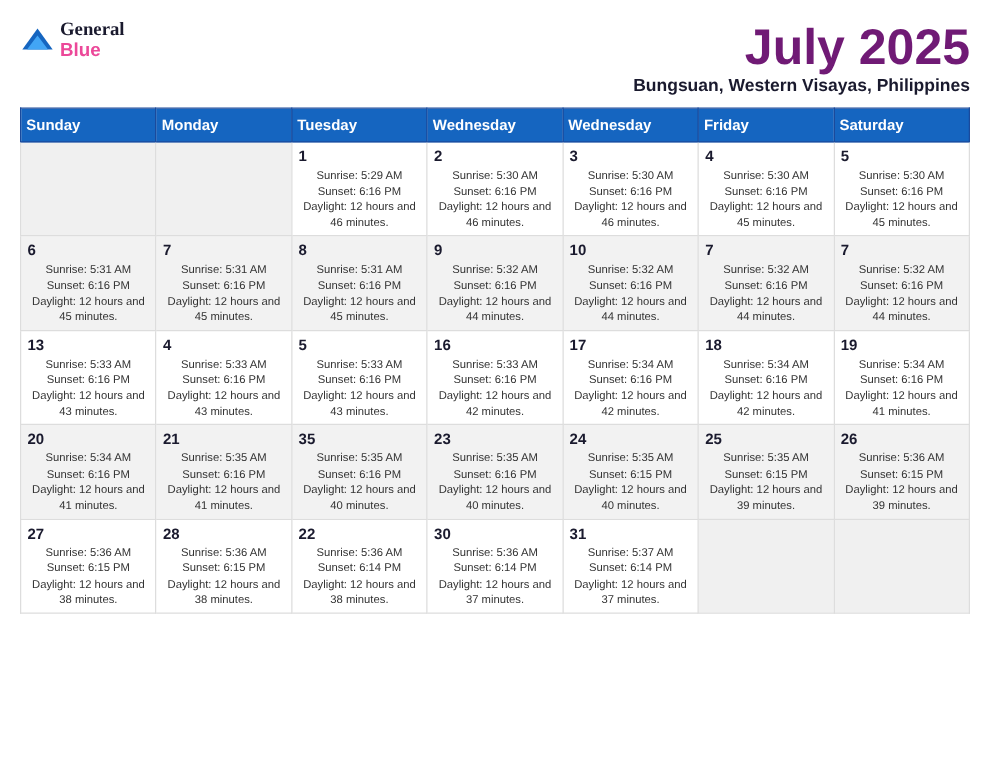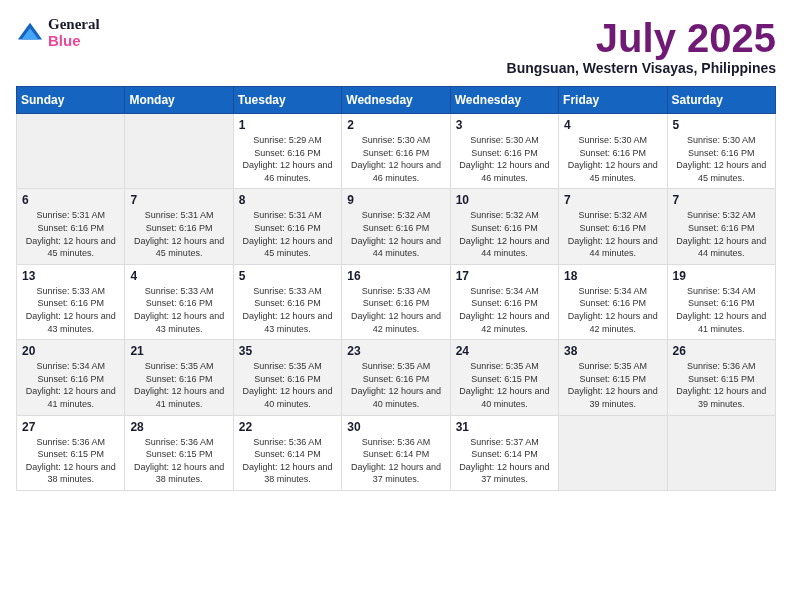--- a/index.html
+++ b/index.html
@@ -285,21 +285,21 @@
 Sunset: 6:16 PM
 Daylight: 12 hours and 40 minutes.</div>
         </td>
         <td>
           <span class="day-number">24</span>
           <div class="day-info" style="white-space: pre-line;">Sunrise: 5:35 AM
 Sunset: 6:15 PM
 Daylight: 12 hours and 40 minutes.</div>
         </td>
         <td>
-          <span class="day-number">38</span>
+          <span class="day-number">25</span>
           <div class="day-info" style="white-space: pre-line;">Sunrise: 5:35 AM
 Sunset: 6:15 PM
 Daylight: 12 hours and 39 minutes.</div>
         </td>
         <td>
           <span class="day-number">26</span>
           <div class="day-info" style="white-space: pre-line;">Sunrise: 5:36 AM
 Sunset: 6:15 PM
 Daylight: 12 hours and 39 minutes.</div>
         </td>

